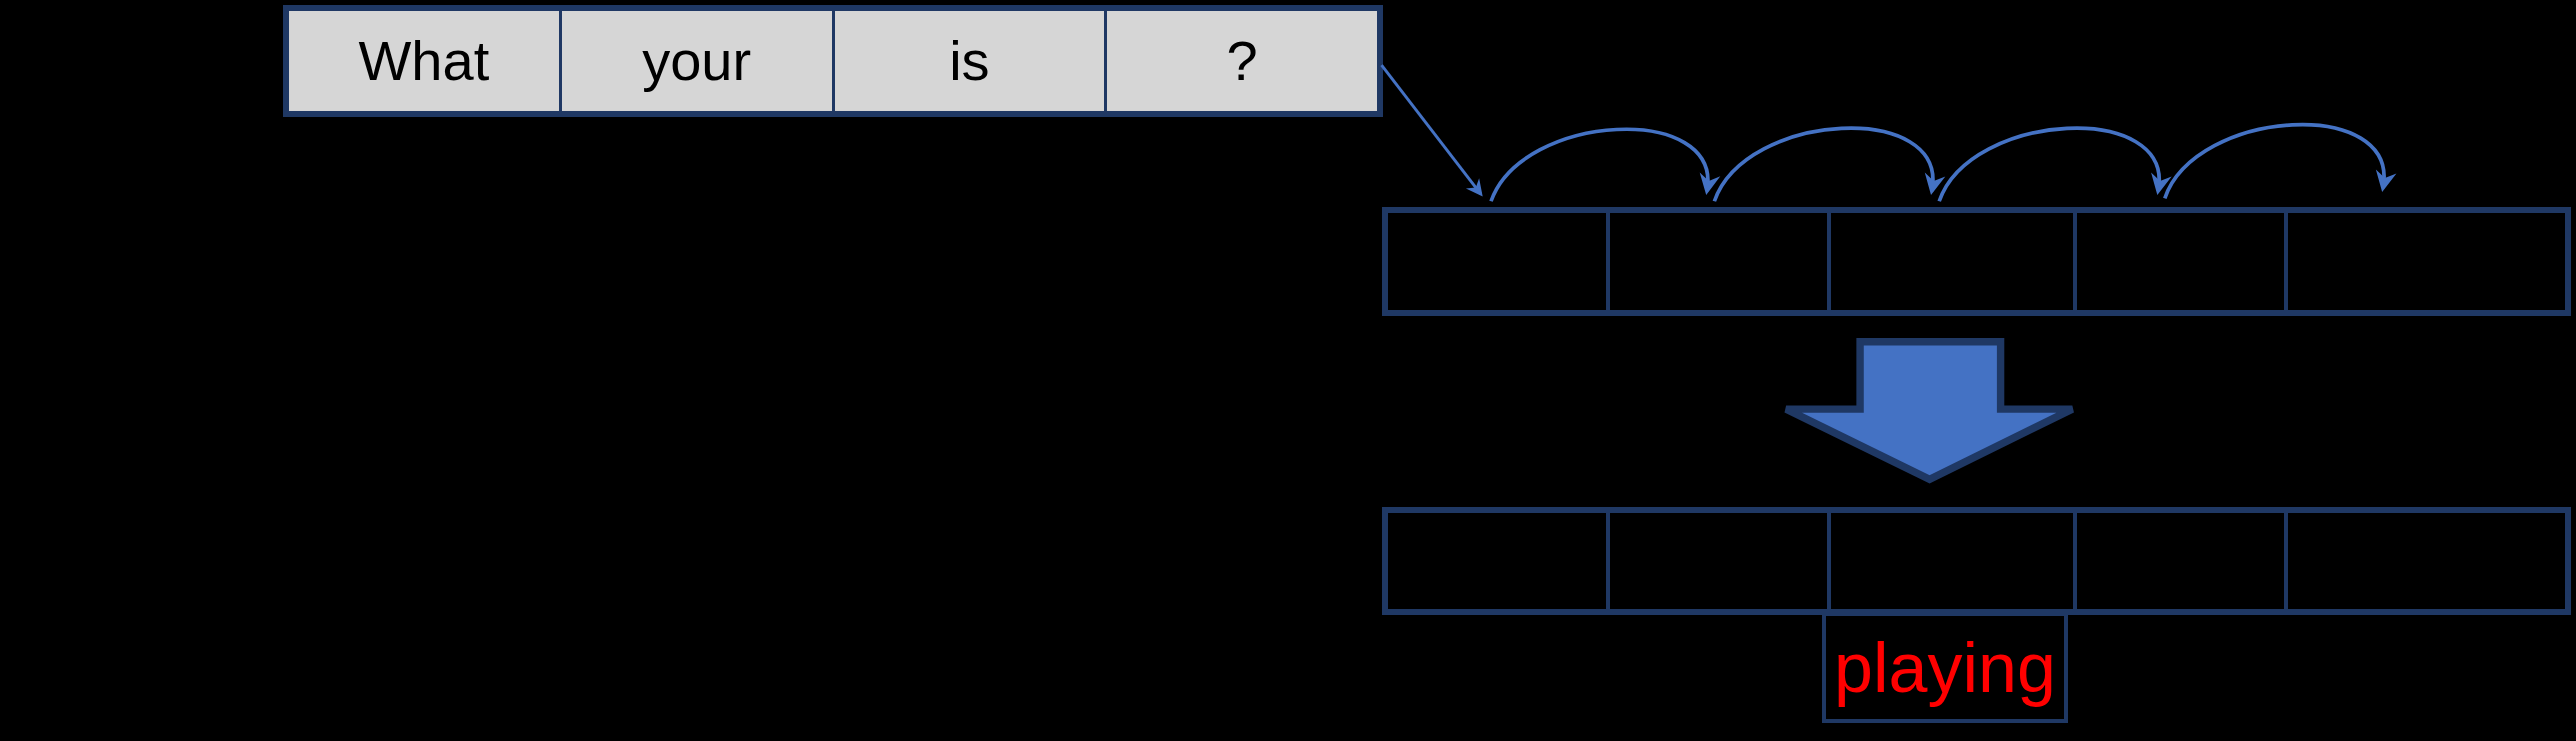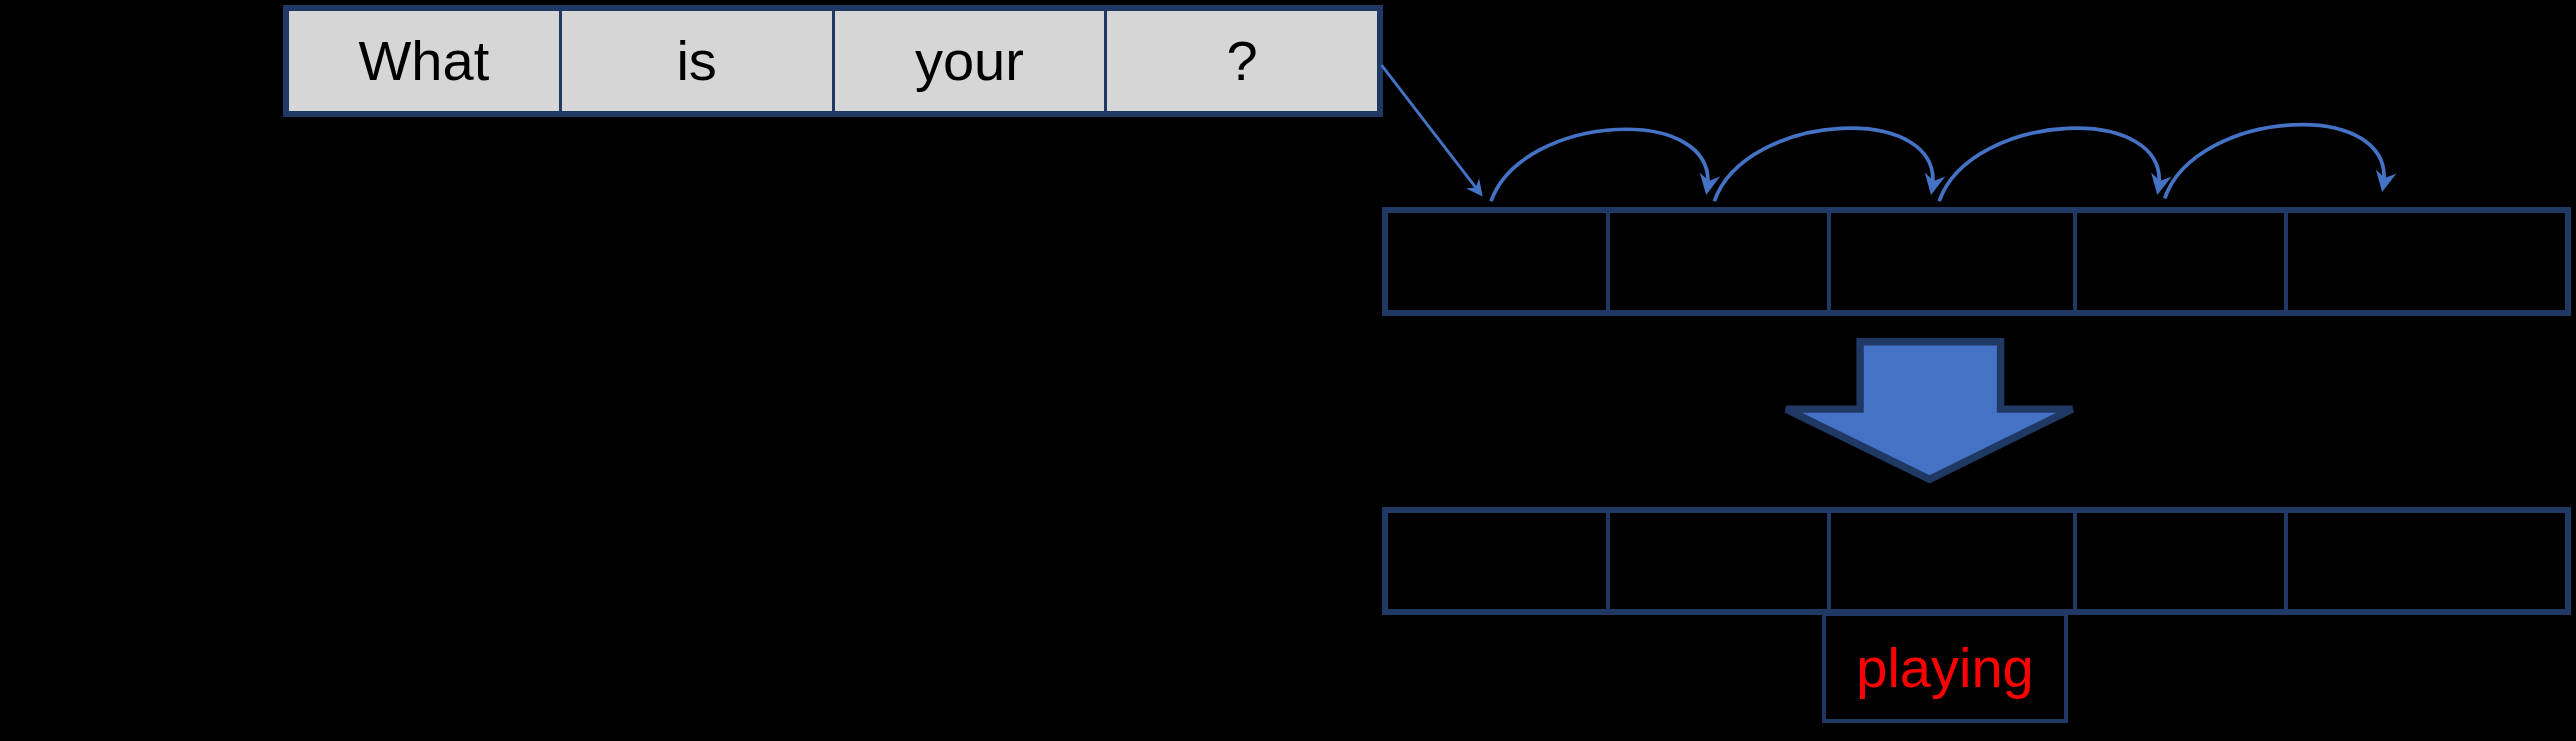--- a/index.html
+++ b/index.html
@@ -45,37 +45,37 @@
     background:transparent;
   }
   .slot-cell:first-child{border-left:none;}
   
   .output-box{
     position:absolute;
     left:1822px;top:612px;width:246px;height:111px;
     box-sizing:border-box;
     border:4.4px solid var(--dark_navy);
     display:flex;align-items:center;justify-content:center;
-    font-size:56px;line-height:1;
+    font-size:70px;line-height:1;
     color:var(--highlight_red);
   }
   svg.overlay{
     position:absolute;left:0;top:0;
     pointer-events:none;
   }
 </style>
 </head>
 <body>
 
 <div id="canvas">
 
   <div class="row word-row">
       <div class="word-cell">What</div>
+      <div class="word-cell">your</div>
       <div class="word-cell">is</div>
-      <div class="word-cell">your</div>
       <div class="word-cell">?</div>
     </div>
 
   <div class="row slot-row-top">
       <div class="slot-cell" style="flex: 302 1 0px;"></div>
       <div class="slot-cell" style="flex: 300 1 0px;"></div>
       <div class="slot-cell" style="flex: 335 1 0px;"></div>
       <div class="slot-cell" style="flex: 287 1 0px;"></div>
       <div class="slot-cell" style="flex: 383 1 0px;"></div>
     </div>

